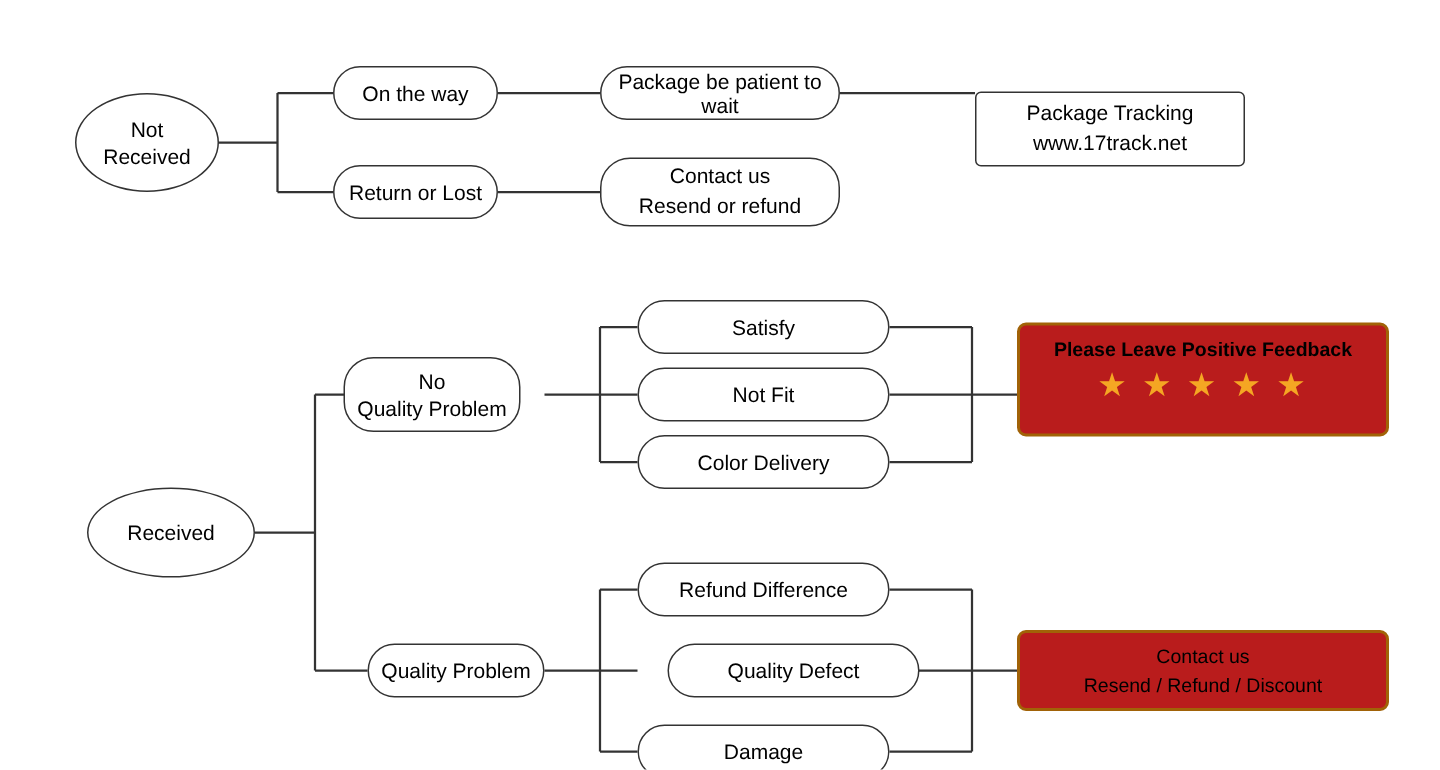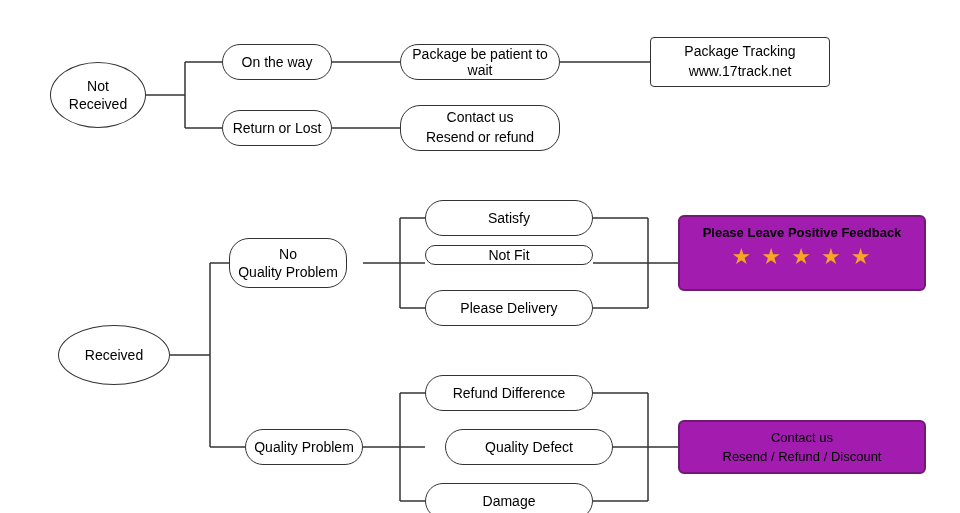--- a/index.html
+++ b/index.html
@@ -31,31 +31,32 @@
       border-radius: 50%;
       border: 1.5px solid #333;
     }
     .node-rect {
       border-radius: 20px;
       border: 1.5px solid #333;
     }
     .node-box {
       border: 1.5px solid #333;
       border-radius: 4px;
+      margin-top: 24px;
     }
     .stars {
       color: #f5a623;
       font-size: 22px;
       letter-spacing: 2px;
     }
     .feedback-box {
       position: absolute;
-      border: 2px solid #701a75;
+      border: 2px solid #a16207;
       border-radius: 6px;
-      background: #a21caf;
+      background: #b91c1c;
       text-align: center;
       padding: 8px 10px;
     }
   </style>
 </head>
 <body>
 
 <svg id="lines-svg" xmlns="http://www.w3.org/2000/svg">
 
   <line x1="145" y1="95" x2="185" y2="95" stroke="#333" stroke-width="1.5"></line>
@@ -152,26 +153,26 @@
 </div>
 
 <div class="node node-rect" style="left:245px; top:429px; width:118px; height:36px;">
   <span>Quality Problem</span>
 </div>
 
 <div class="node node-rect" style="left:425px; top:200px; width:168px; height:36px;">
   <span>Satisfy</span>
 </div>
 
-<div class="node node-rect" style="left:425px; top:245px; width:168px; height:20px;">
+<div class="node node-rect" style="left:425px; top:245px; width:168px; height:36px;">
   <span>Not Fit</span>
 </div>
 
 <div class="node node-rect" style="left:425px; top:290px; width:168px; height:36px;">
-  <span>Please Delivery</span>
+  <span>Color Delivery</span>
 </div>
 
 <div class="node node-rect" style="left:425px; top:375px; width:168px; height:36px;">
   <span>Refund Difference</span>
 </div>
 
 <div class="node node-rect" style="left:445px; top:429px; width:168px; height:36px;">
   <span>Quality Defect</span>
 </div>
 

